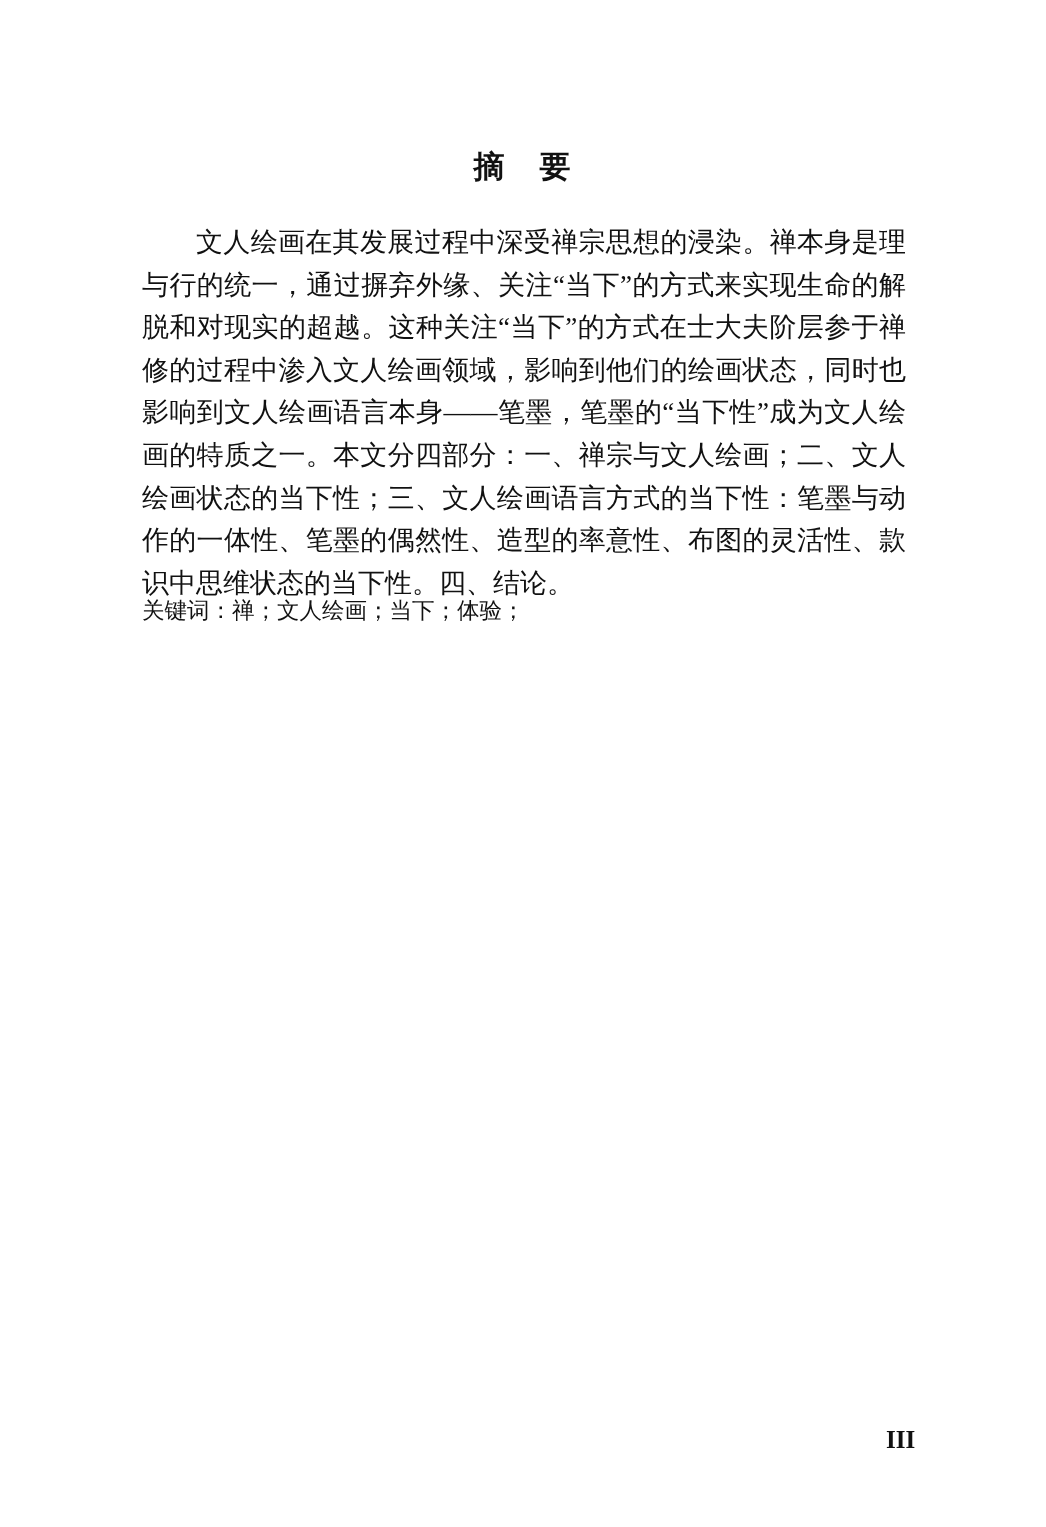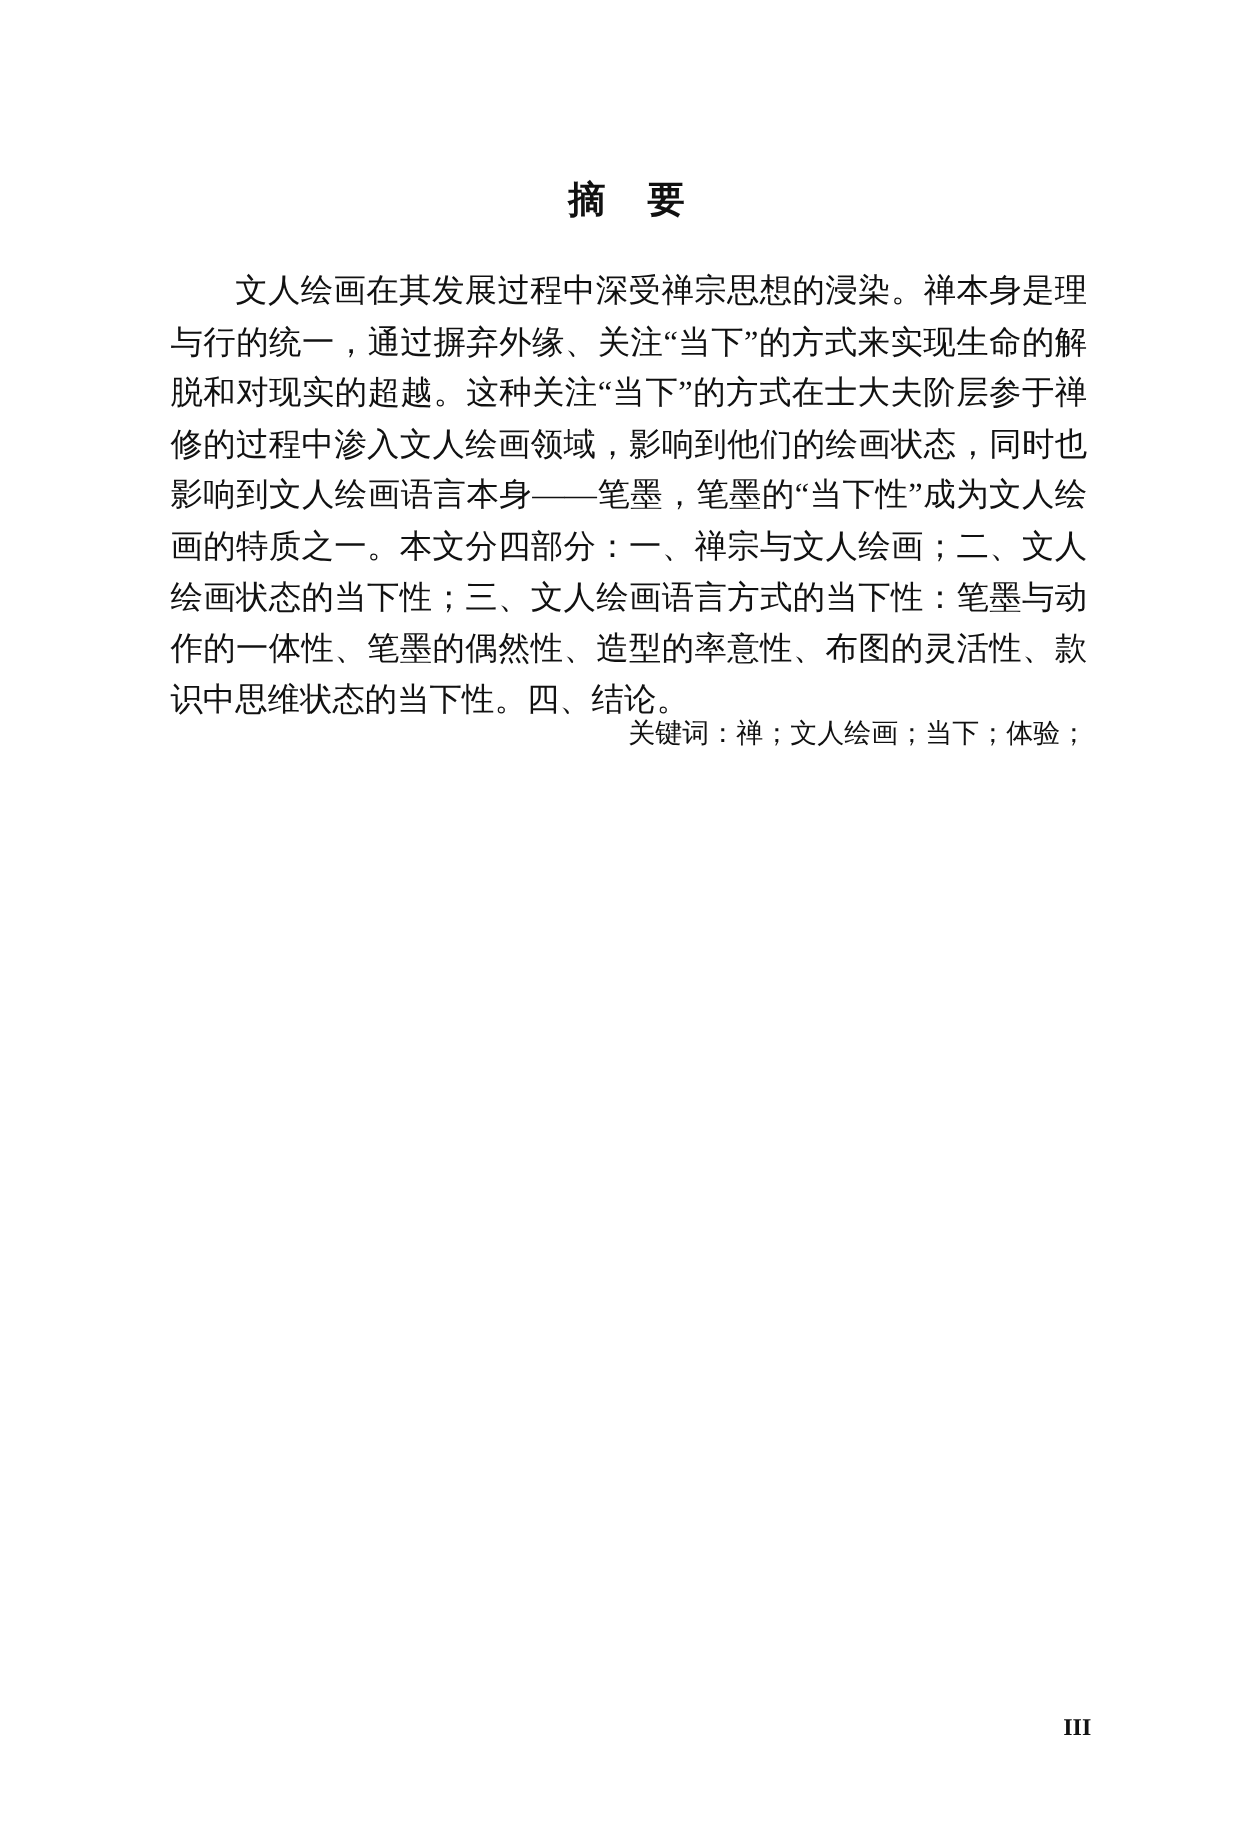--- a/index.html
+++ b/index.html
@@ -43,28 +43,27 @@
   }
   .keywords-line {
     position: absolute;
     top: 595px;
     left: 142px;
     width: 764px;
     margin: 0;
     font-size: 22.5px;
     line-height: 32px;
     font-weight: 500;
-    text-align: right;
   }
   .page-number {
     position: absolute;
     top: 1428px;
     left: 886px;
     margin: 0;
-    font-size: 20px;
+    font-size: 25px;
     line-height: 24px;
     font-weight: bold;
     font-family: "Liberation Serif", serif;
   }
 </style>
 </head>
 <body>
 
 <div class="page">
 

